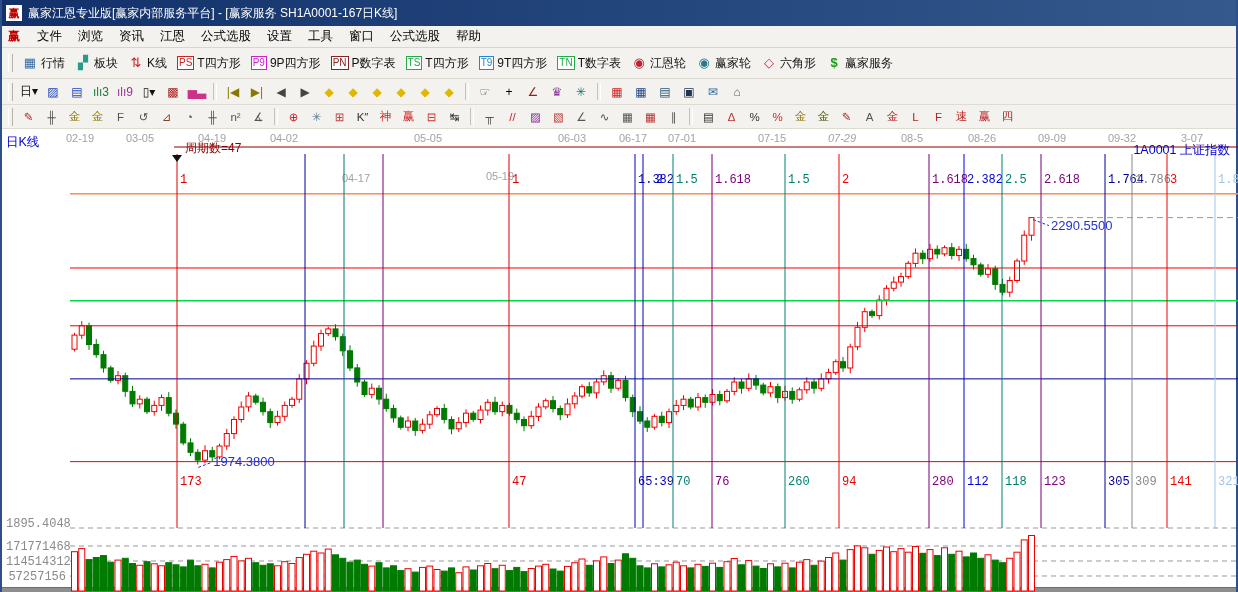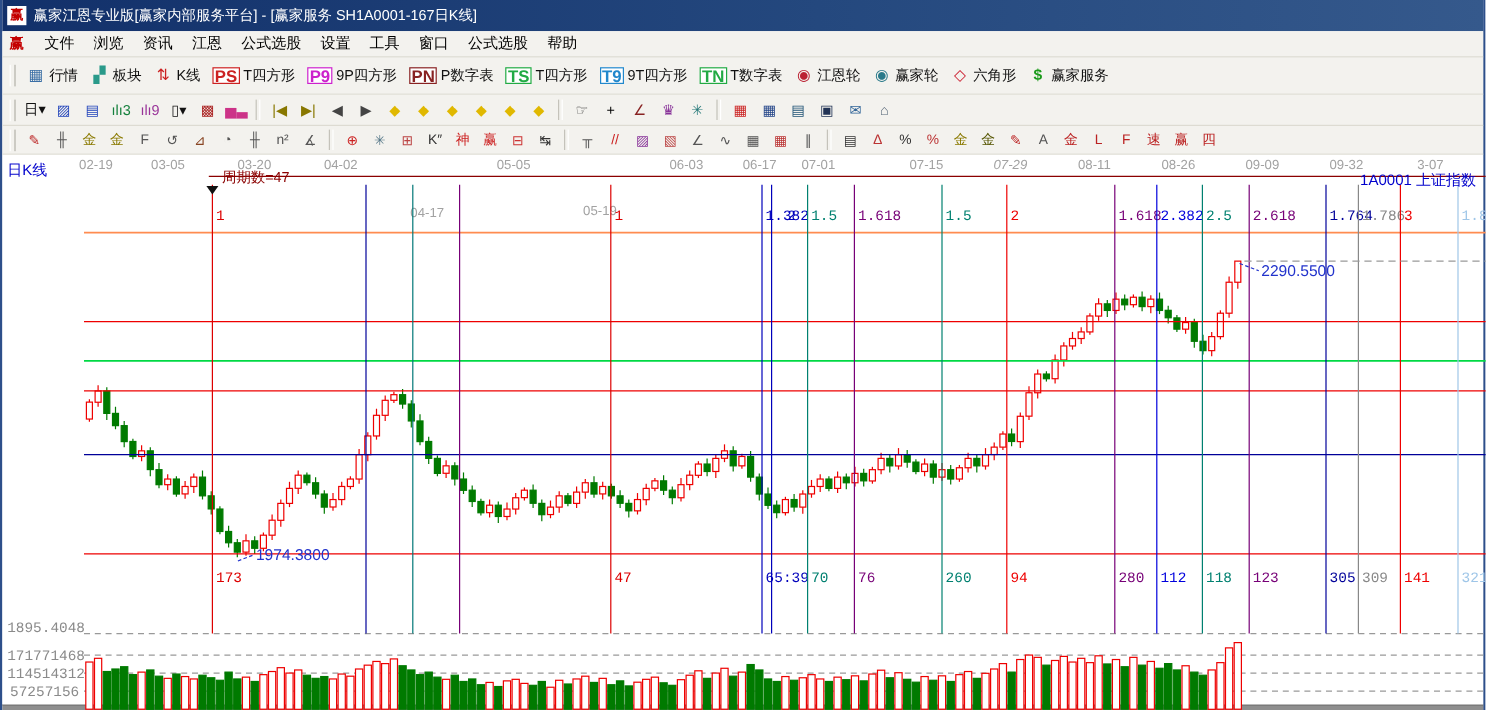--- a/index.html
+++ b/index.html
@@ -8,21 +8,21 @@
   .titlebar{height:26px;background:linear-gradient(90deg,#12306a,#24487e 55%,#35598c);display:flex;align-items:center;color:#fff;font-size:12px;flex:0 0 auto}
   .app-icon{width:16px;height:16px;background:#fff;color:#c40000;font-weight:bold;font-size:11px;line-height:16px;text-align:center;margin:0 6px 0 4px}
   .menubar{height:21px;background:#f3f2ee;border-bottom:1px solid #d8d6cc;display:flex;align-items:center;font-size:12.5px;flex:0 0 auto}
   .menu-logo{color:#c40000;font-weight:bold;margin:0 9px 0 6px;font-size:12px}
   .menu-item{padding:1px 8px;color:#000000}
   .toolbar{background:#f3f2ee;border-bottom:1px solid #dddbd2;display:flex;align-items:center;flex:0 0 auto;padding-left:2px;white-space:nowrap}
   .t1{height:30px}.t2{height:25px}.t3{height:23px}
   .thandle{width:3px;height:18px;border-left:1px solid #fff;border-right:1px solid #b4b2aa;margin:0 4px}
   .tsep{width:2px;height:17px;border-left:1px solid #c4c2ba;border-right:1px solid #fff;margin:0 4px}
   .tb1-btn{display:flex;align-items:center;gap:3px;padding:2px 5px;font-size:12px;color:#111}
-  .badge{font-family:"Liberation Sans",sans-serif;font-weight:bold;font-size:14px;border:1px solid;padding:0 1px;height:12px;line-height:12px;background:#fff}
+  .badge{font-family:"Liberation Sans",sans-serif;font-weight:normal;font-size:10px;border:1px solid;padding:0 1px;height:12px;line-height:12px;background:#fff}
   .ticon{width:16px;text-align:center;font-size:13px;line-height:16px}
   .tb-btn{min-width:22px;height:20px;display:flex;align-items:center;justify-content:center;font-size:12px;padding:0 1px}
   .t3 .tb-btn{min-width:21px;height:18px;font-size:11.5px}
   .chart{position:relative;flex:1 1 auto;background:#fff}
   .lbl{position:absolute;white-space:nowrap}
   .daykline{top:5px;left:4px;color:#0000cc;font-size:12.5px}
   .period{top:11px;left:183px;color:#8b0000;font-size:12px;z-index:3}
   .sym{top:13px;right:6px;color:#0000cc;font-size:12.5px;z-index:3}
   .paxis{top:388px;left:4px;width:60px;text-align:right;color:#8a8a8a;font-family:"Liberation Mono",monospace;font-size:12px}
   .vlab{position:absolute;left:4px;width:60px;text-align:right;color:#8a8a8a;font-family:"Liberation Mono",monospace;font-size:12px}
@@ -189,31 +189,31 @@
       <div class="tb-btn" style="color: rgb(187, 34, 34);">F</div>
       <div class="tb-btn" style="color: rgb(187, 34, 34);">速</div>
       <div class="tb-btn" style="color: rgb(187, 34, 34);">赢</div>
       <div class="tb-btn" style="color: rgb(187, 34, 34);">四</div>
     </div>
   <div class="chart" id="chart-area">
     <div class="lbl daykline">日K线</div>
     <div id="dates">
         <span class="dt" style="left: 78px; text-align: center;">02-19</span>
         <span class="dt" style="left: 138px;">03-05</span>
-        <span class="dt" style="left: 210px;">03-20</span>
+        <span class="dt" style="left: 210px;">04-19</span>
         <span class="dt" style="left: 282px;">04-02</span>
         <span class="dt" style="left: 354px; margin-top: 40px;">04-17</span>
         <span class="dt" style="left: 426px;">05-05</span>
         <span class="dt" style="left: 498px; margin-top: 38px;">05-19</span>
         <span class="dt" style="left: 570px;">06-03</span>
         <span class="dt" style="left: 631px;">06-17</span>
         <span class="dt" style="left: 680px;">07-01</span>
         <span class="dt" style="left: 770px;">07-15</span>
         <span class="dt" style="left: 840px; font-style: italic;">07-29</span>
-        <span class="dt" style="left: 910px;">08-11</span>
+        <span class="dt" style="left: 910px;">08-5</span>
         <span class="dt" style="left: 980px;">08-26</span>
         <span class="dt" style="left: 1050px;">09-09</span>
         <span class="dt" style="left: 1120px;">09-32</span>
         <span class="dt" style="left: 1190px;">3-07</span>
       </div>
     <div class="lbl period">周期数=47</div>
     <div class="lbl sym">1A0001  上证指数</div>
     <div class="lbl paxis">1895.4048</div>
     <div id="vol-labels">
         <div class="vlab" style="top: 411px;">171771468</div>

